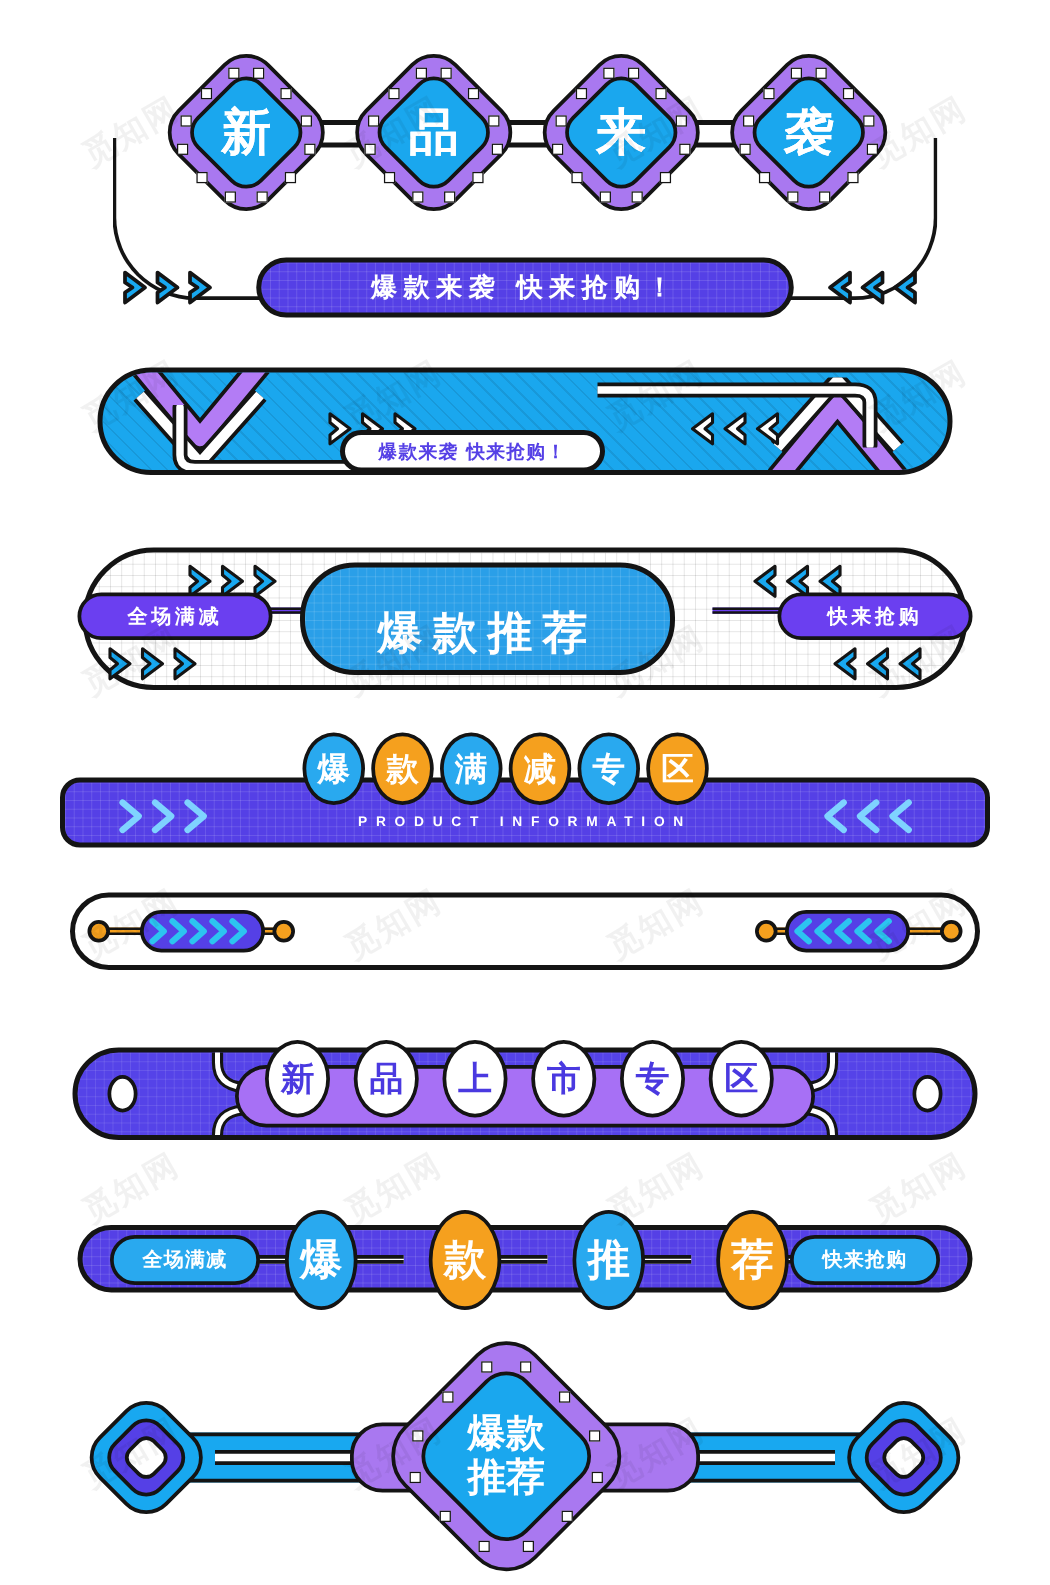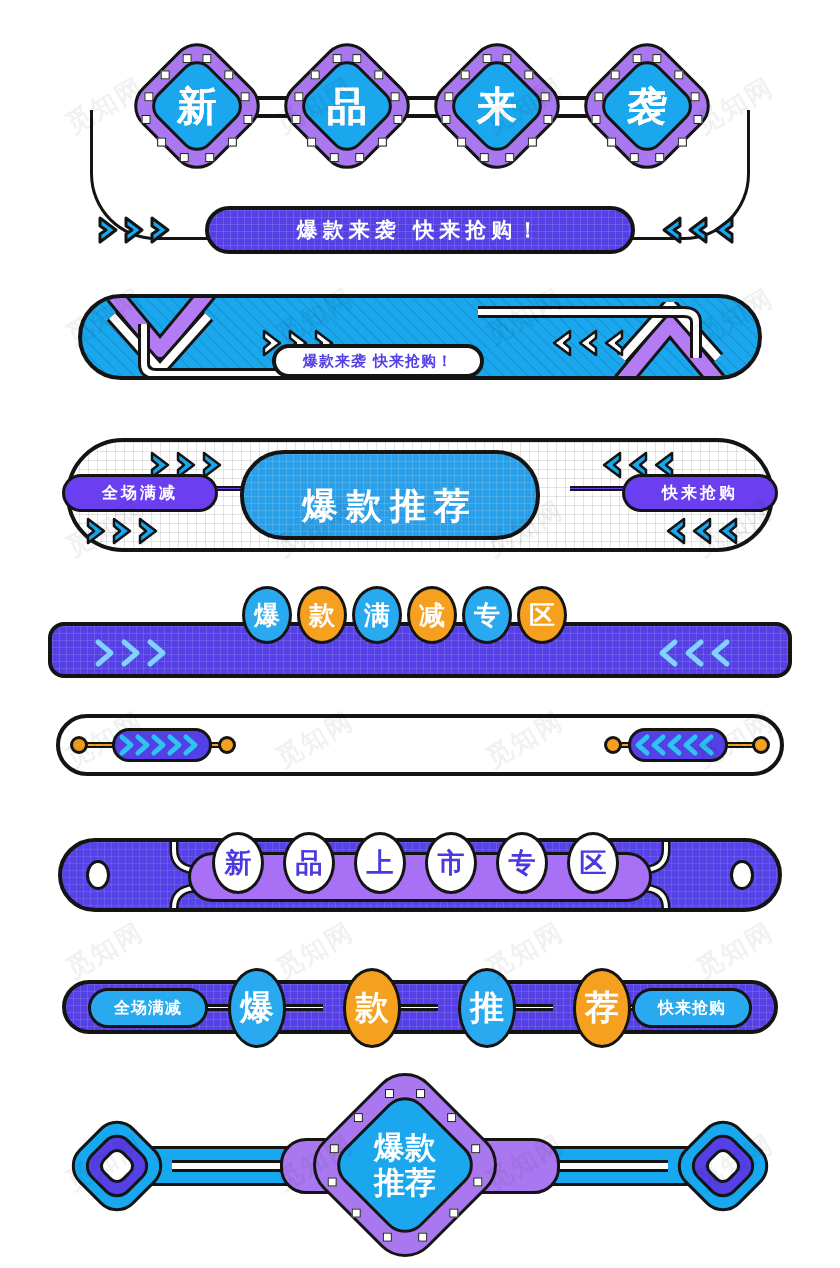--- a/index.html
+++ b/index.html
@@ -481,20 +481,21 @@
     <div class="circ cn" style="left:407px;top:8px;background:#f5a01e;">
         <span>减</span>
       </div>
     <div class="circ cn" style="left:462px;top:8px;background:#29a9ef;">
         <span>专</span>
       </div>
     <div class="circ cn" style="left:517px;top:8px;background:#f5a01e;">
         <span>区</span>
       </div>
 
+    <div class="tagline">PRODUCT INFORMATION</div>
   </div>
 
   <div class="banner" id="b5">
     <div class="body"></div>
 
     <div class="oline" style="left:76px;top:42px;width:150px;"></div>
     <div class="oline" style="right:76px;top:42px;width:150px;"></div>
     <div class="odot" style="left:70px;top:36px;"></div>
     <div class="odot" style="left:218px;top:36px;"></div>
     <div class="odot" style="right:70px;top:36px;"></div>

